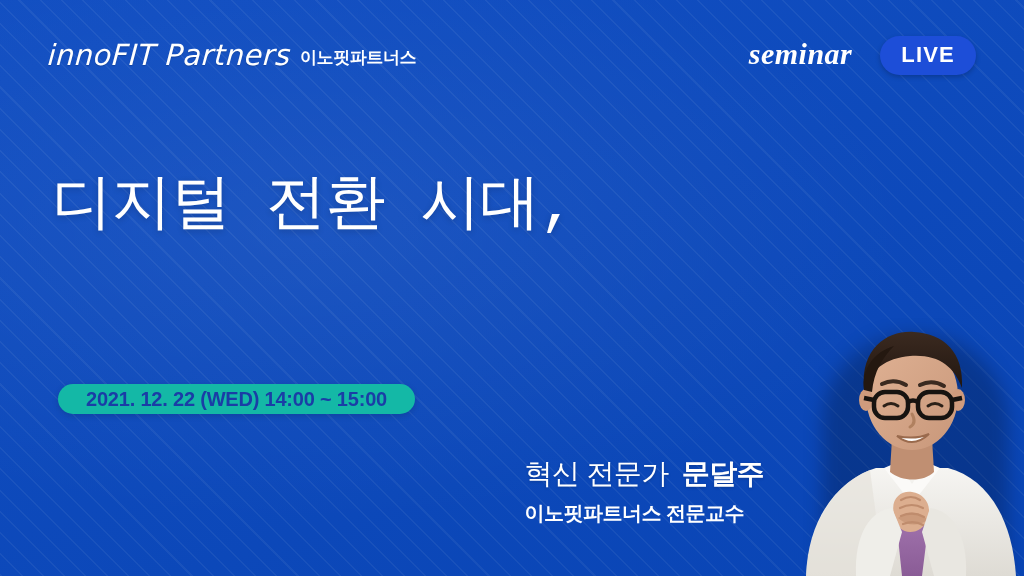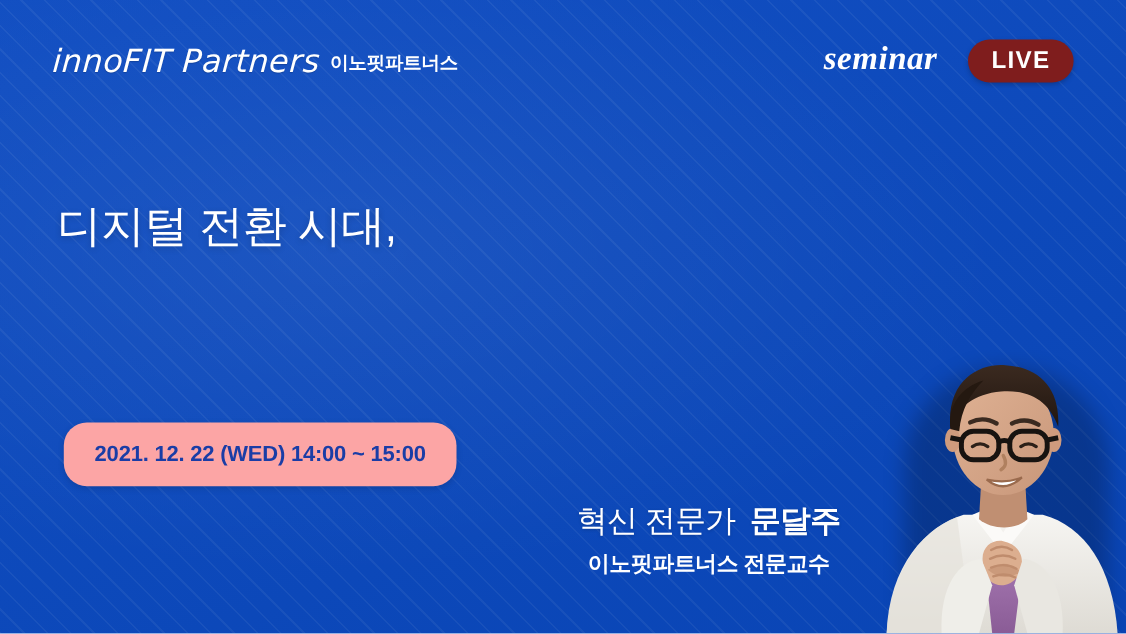--- a/index.html
+++ b/index.html
@@ -78,75 +78,75 @@
     font-family: "Liberation Serif", serif;
     font-style: italic;
     font-weight: 700;
     font-size: 30px;
     color: #ffffff;
     letter-spacing: 0.5px;
     line-height: 1;
     padding-bottom: 3px;
   }
   .live-pill {
-    background: #7f1d1d;
+    background: #1d4ed8;
     color: #ffffff;
     border-radius: 20px;
     padding: 8px 21px 9px 21px;
     font-family: "Liberation Sans", sans-serif;
     font-weight: 700;
     font-size: 22px;
     letter-spacing: 1.2px;
     line-height: 1;
     box-shadow: 0 2px 5px rgba(0,0,0,0.22);
   }
 
   
   .title-block {
     position: absolute;
     left: 52px;
     top: 158px;
     color: #ffffff;
   }
   .title-line {
-    font-family: Liberation Sans, sans-serif;
+    font-family: Liberation Mono, monospace;
     font-weight: 400;
-    font-size: 40px;
+    font-size: 60px;
     line-height: 96px;
     letter-spacing: -0.5px;
     white-space: nowrap;
     text-shadow: 0 2px 6px rgba(0,0,0,0.18);
   }
 
   
   .date-pill {
     position: absolute;
     left: 58px;
     top: 384px;
-    height: 58px;
+    height: 30px;
     display: flex;
     align-items: center;
     padding: 0 28px;
-    background: #fca5a5;
+    background: #14b8a6;
     border-radius: 21px;
     color: #1a3da6;
     font-family: "Liberation Sans", sans-serif;
     font-weight: 700;
     font-size: 20px;
     letter-spacing: -0.2px;
     white-space: nowrap;
     box-shadow: 0 2px 6px rgba(0,0,0,0.14);
   }
 
   
   .speaker {
     position: absolute;
     right: 260px;
     top: 455px;
-    text-align: center;
+    text-align: left;
     color: #ffffff;
   }
   .speaker-headline {
     font-size: 28px;
     line-height: 38px;
     white-space: nowrap;
     letter-spacing: -0.6px;
     text-shadow: 0 1px 3px rgba(0,0,0,0.2);
   }
   .speaker-role {

